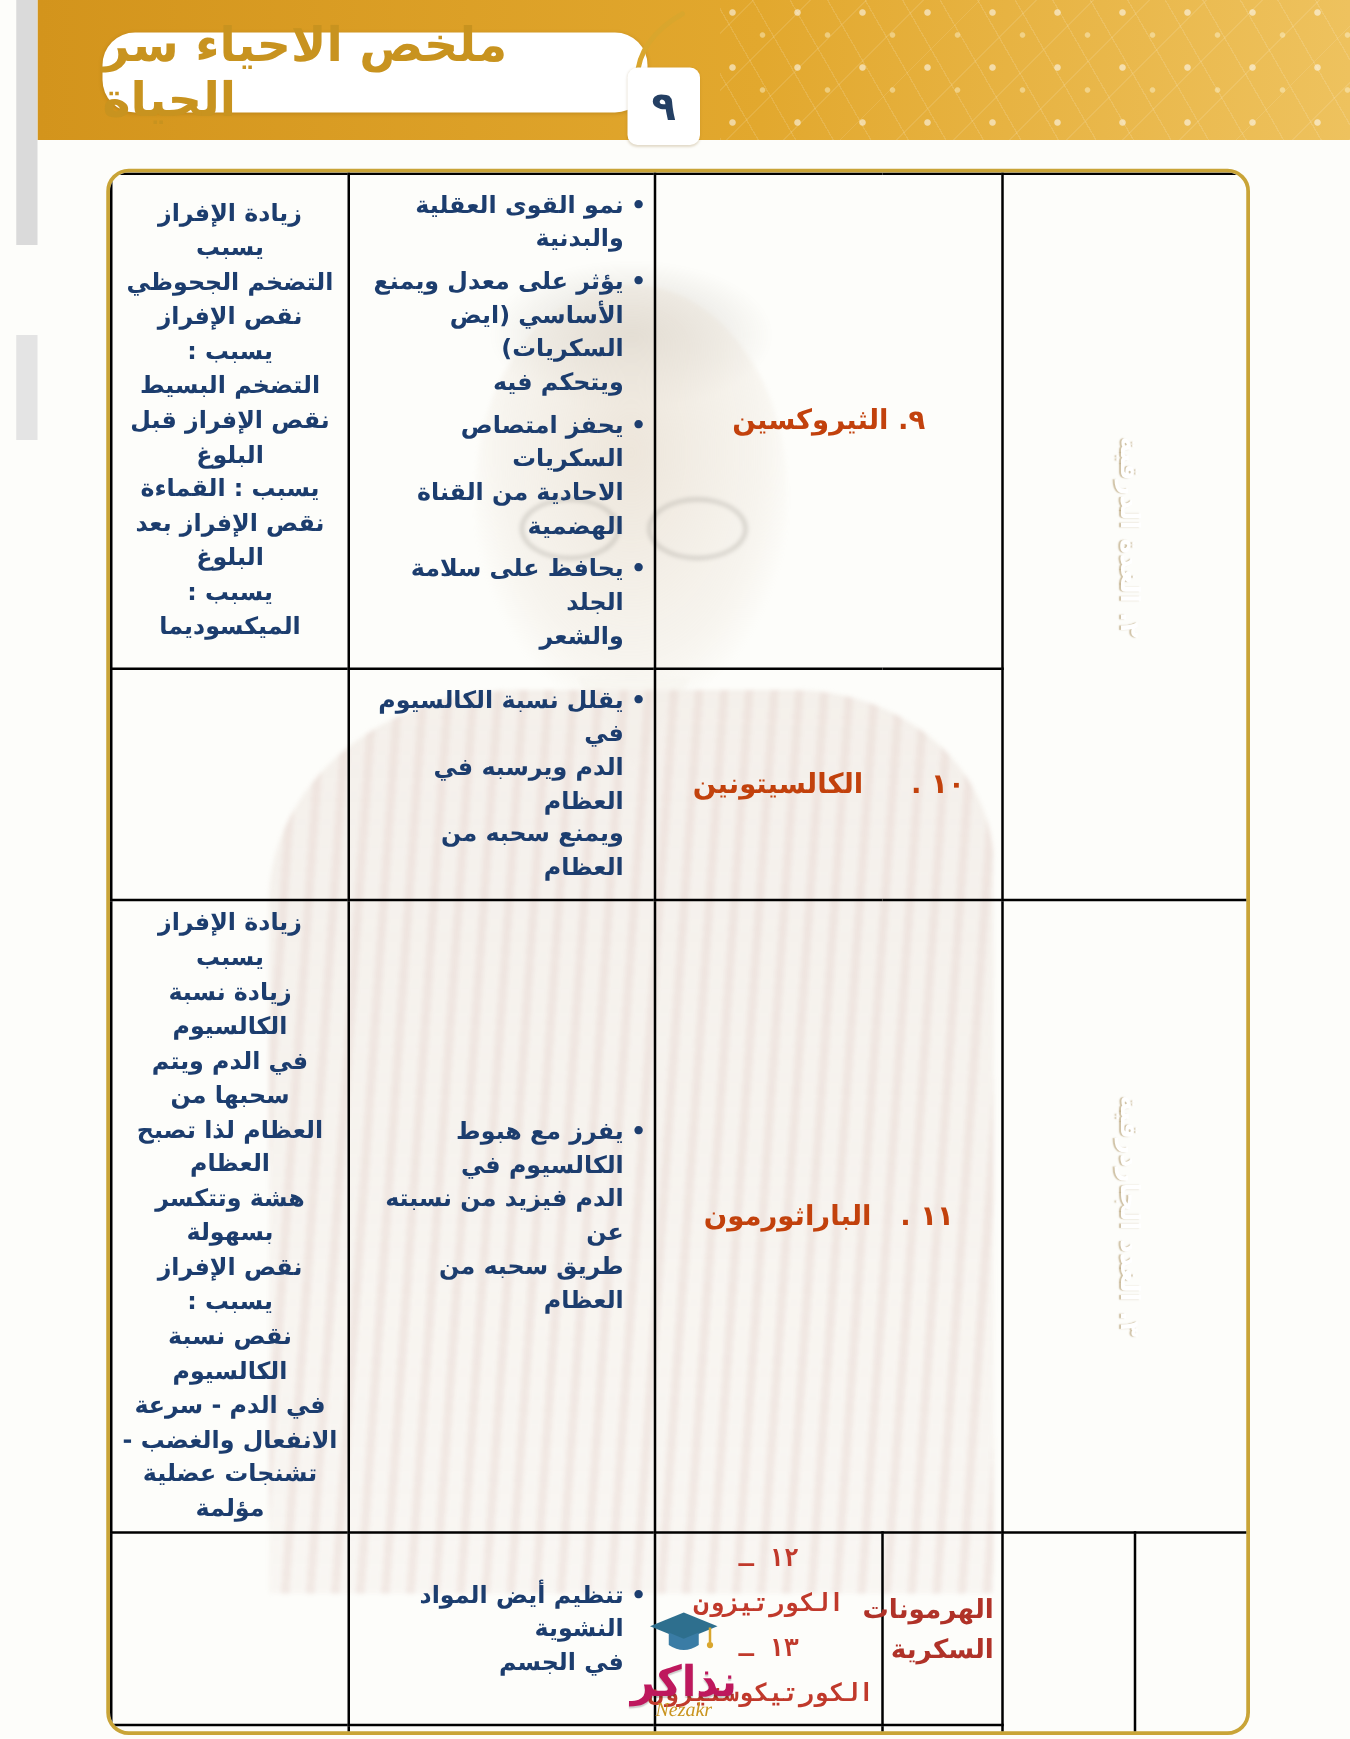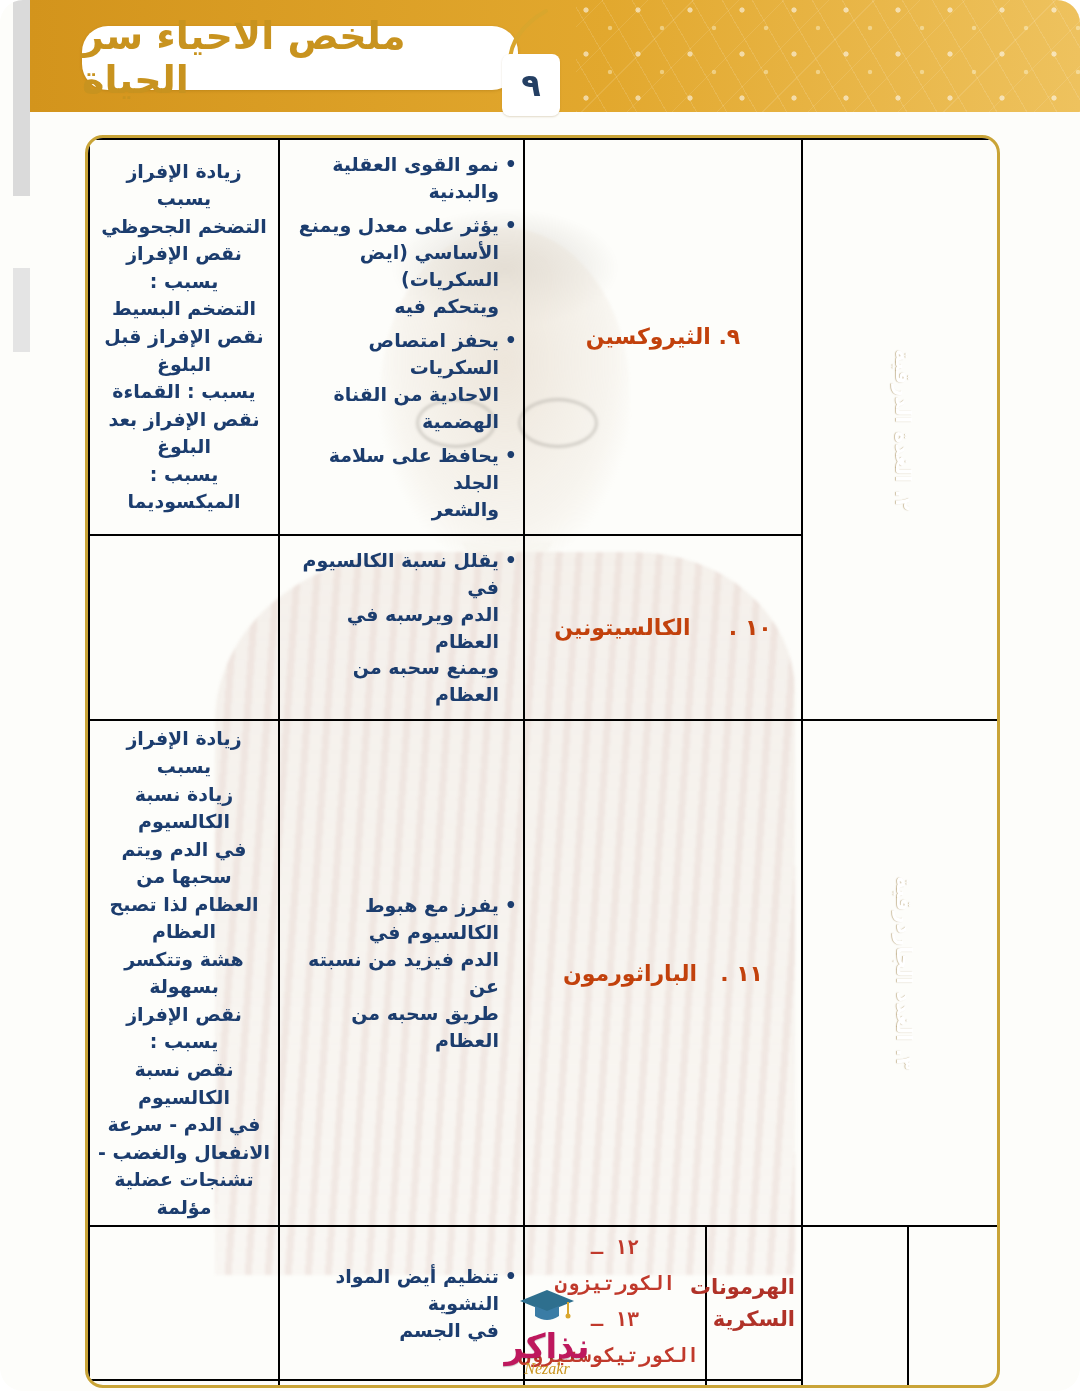--- a/index.html
+++ b/index.html
@@ -1,17 +1,17 @@
 <!DOCTYPE html>
 <html lang="ar"><head>
 <meta charset="utf-8">
 <style>
   * { box-sizing: border-box; margin: 0; padding: 0; }
   body { font-family: "DejaVu Sans", sans-serif; background:#ffffff; }
-  .sheet { position:relative; width:1080px; height:1391px; background:#fdfdfa; overflow:hidden;border-radius:23px; }
+  .sheet { position:relative; width:1080px; height:1391px; background:#fdfdfa; overflow:hidden; }
 
   
   .banner { position:absolute; left:30px; top:0; right:0; height:112px;
             background: linear-gradient(to left, #eec25e 0%, #e2a82e 45%, #d3941c 100%); }
   .dots { position:absolute; right:0; top:0; bottom:0; width:48%;
           background-image:
             radial-gradient(circle at 10px 10px, rgba(255,255,255,.55) 2.2px, transparent 3px),
             radial-gradient(circle at 34px 28px, rgba(255,255,235,.40) 1.8px, transparent 2.6px),
             repeating-linear-gradient(60deg, rgba(255,255,255,.12) 0 1px, transparent 1px 26px),
             repeating-linear-gradient(-45deg, rgba(255,255,255,.10) 0 1px, transparent 1px 32px);

